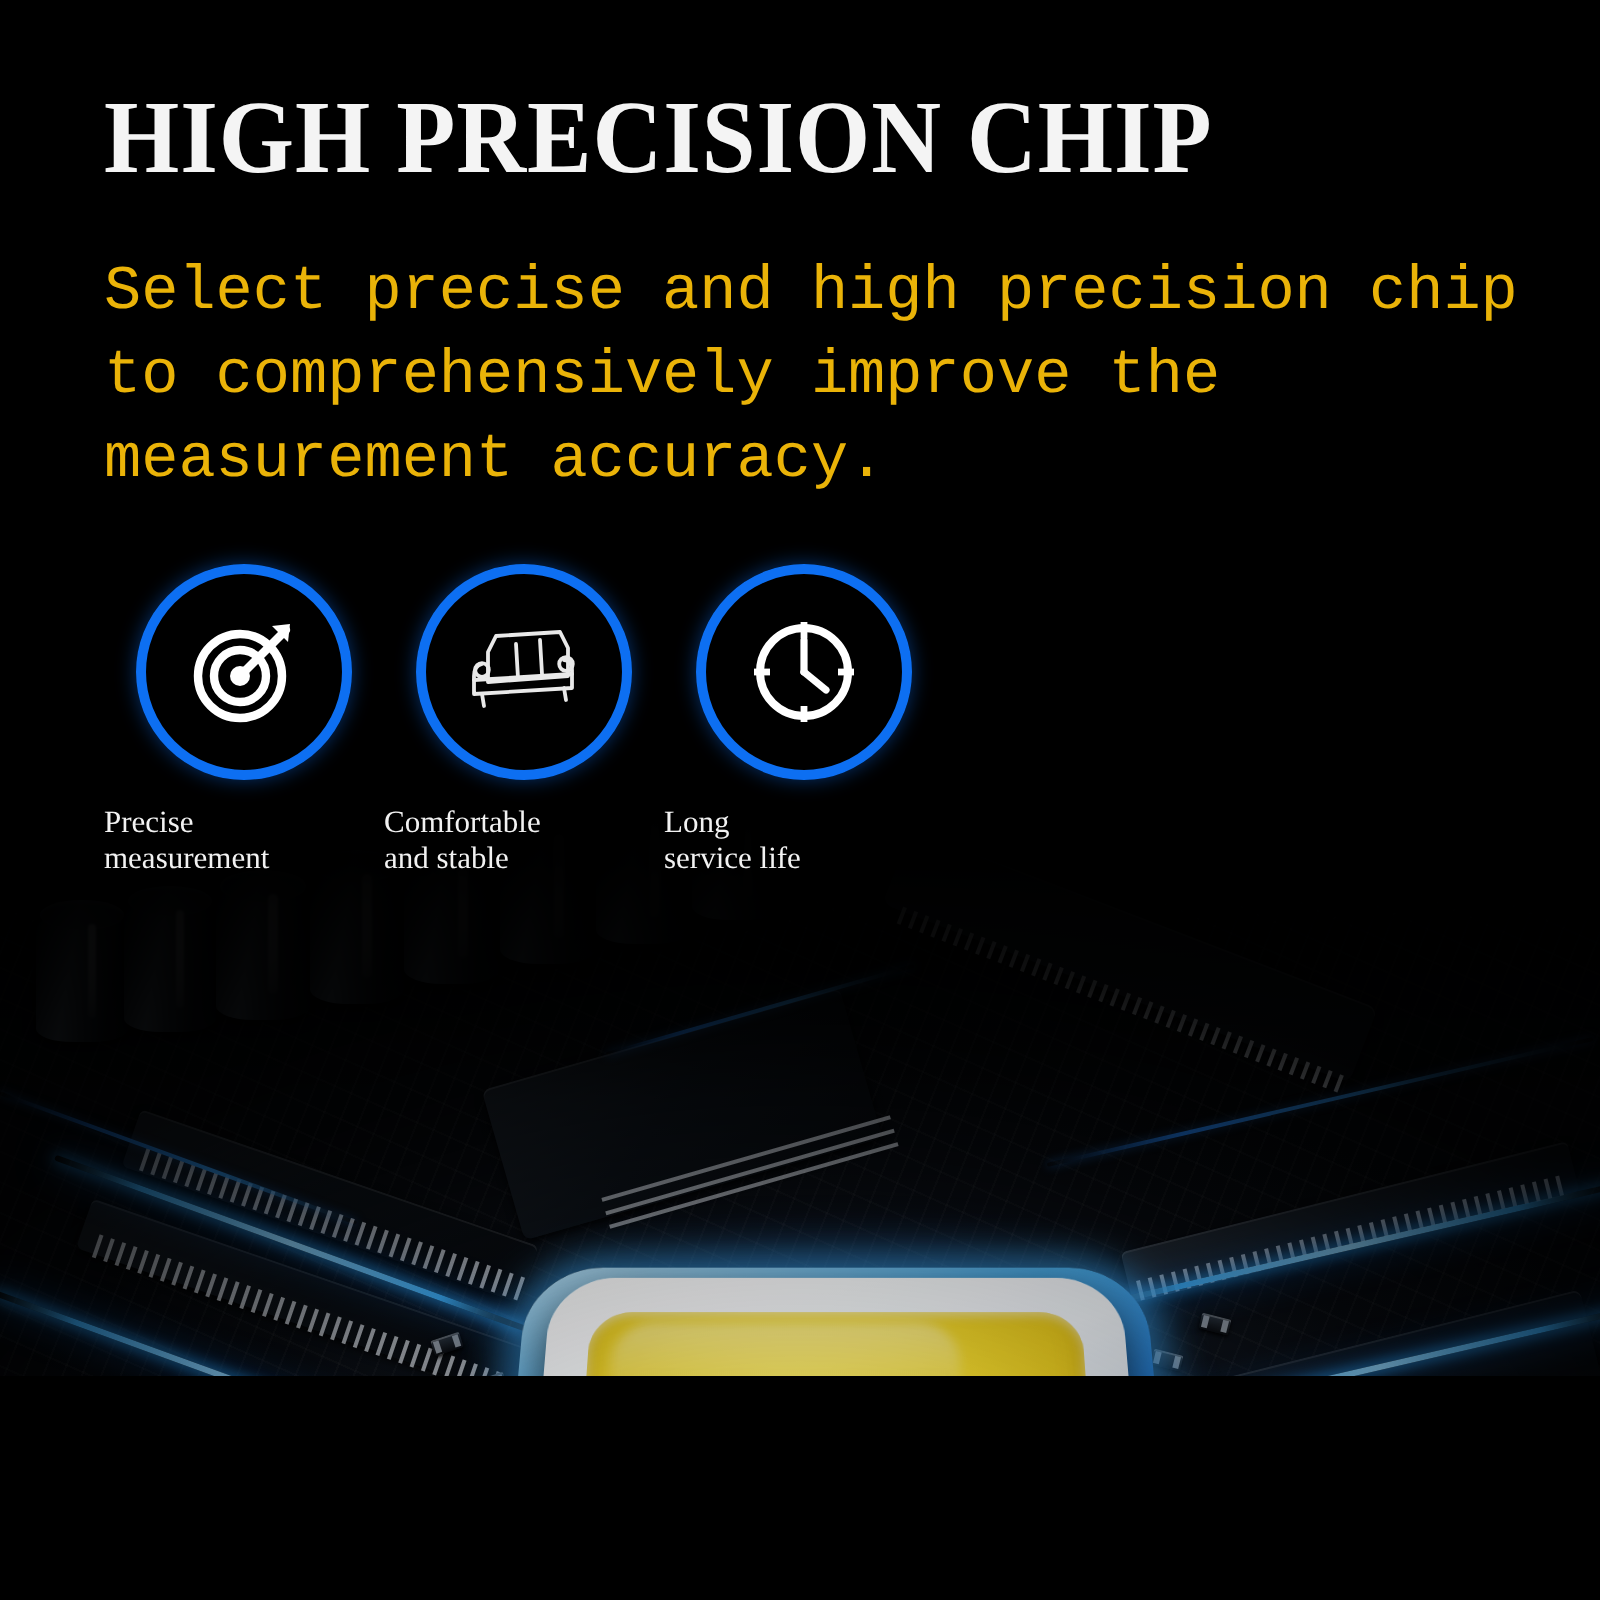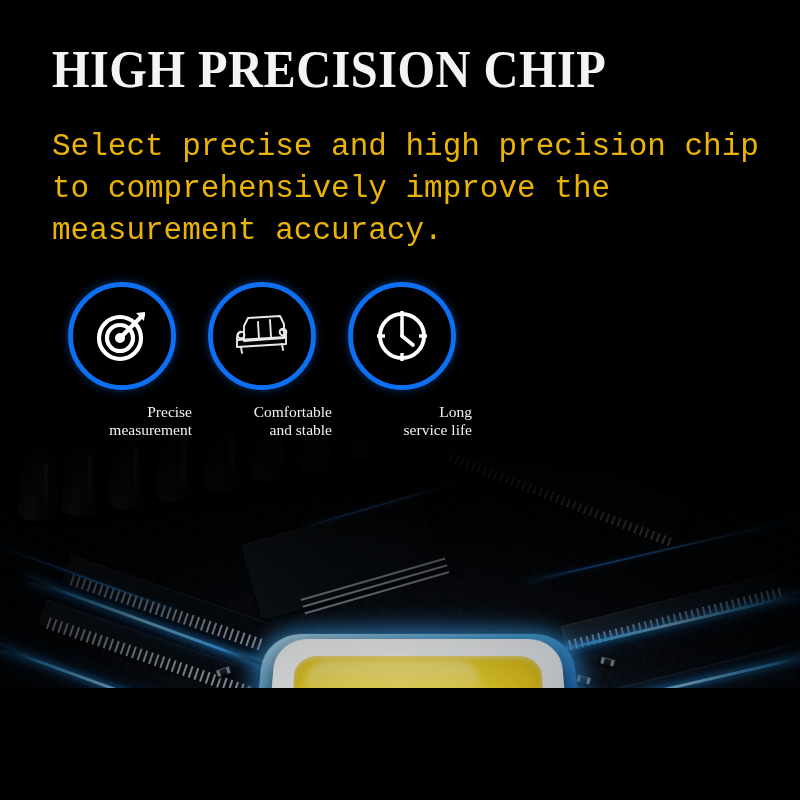--- a/index.html
+++ b/index.html
@@ -164,21 +164,21 @@
     color:#eab308;font-size:31px;line-height:42px;font-weight:400;
     font-family:Liberation Mono, monospace;
     margin-top:16px;
   }
 
   
   .features{
     position:absolute;left:52px;top:282px;width:420px;height:160px;
   }
   .feature{
-    position:absolute;top:0;width:140px;text-align:right;
+    position:absolute;top:0;width:140px;text-align:left;
   }
   .feature.f0{left:0;}
   .feature.f1{left:140px;}
   .feature.f2{left:280px;}
   .ring{
     position:relative;margin:0 auto;width:98px;height:98px;border-radius:50%;
     border:5px solid #0d6ff2;
     box-shadow:0 0 10px rgba(13,111,242,.45);
     display:flex;align-items:center;justify-content:center;
     background:rgba(0,0,0,.30);

